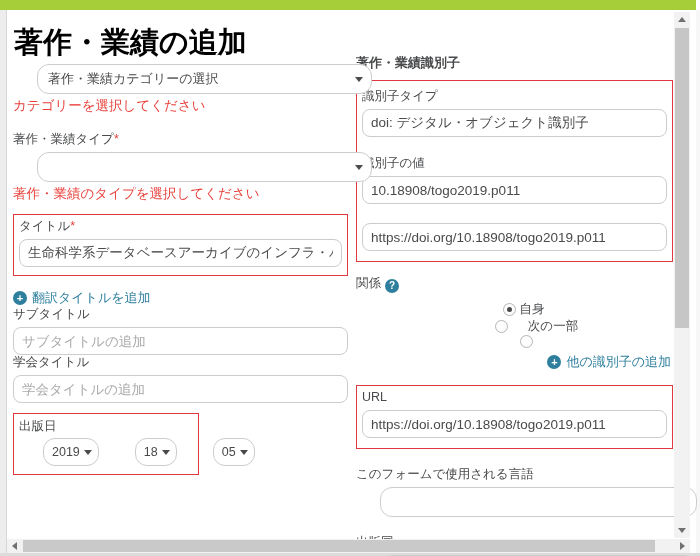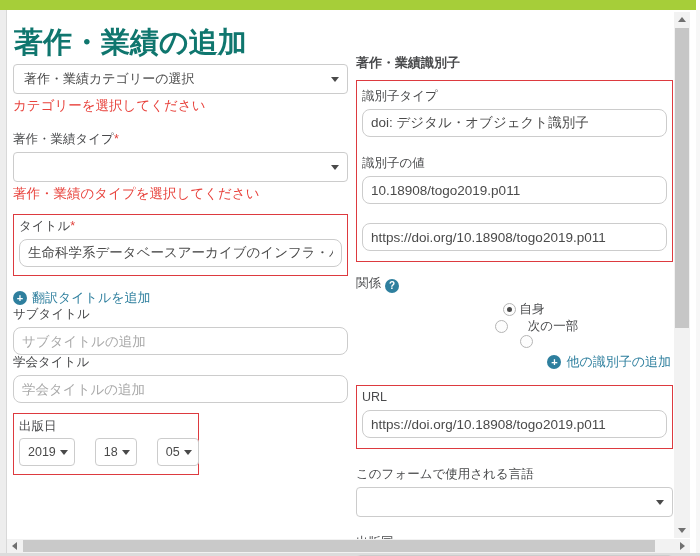--- a/index.html
+++ b/index.html
@@ -31,39 +31,39 @@
   .tri-down { width: 0; height: 0; border-left: 4px solid transparent; border-right: 4px solid transparent; border-top: 5px solid #707070; }
   .tri-left { width: 0; height: 0; border-top: 4px solid transparent; border-bottom: 4px solid transparent; border-right: 5px solid #707070; }
   .tri-right { width: 0; height: 0; border-top: 4px solid transparent; border-bottom: 4px solid transparent; border-left: 5px solid #707070; }
 
   
   .content { position: absolute; top: 10px; left: 8px; width: 666px; height: 530px; background: #fff; }
   .columns { display: flex; align-items: flex-start; padding-left: 5px; }
   .col-left { width: 335px; }
   .col-right { width: 317px; margin-left: 8px; padding-top: 44px; }
 
-  h1.page-title { margin: 15px 0 0 1px; font-size: 29px; line-height: 34px; font-weight: bold; color: #0f766e; }
+  h1.page-title { margin: 15px 0 0 1px; font-size: 29px; line-height: 34px; font-weight: bold; color: #000000; }
 
   .label { font-size: 12.5px; color: #494a4c; line-height: 15px; }
   .req { color: #e0403a; }
   .bold-heading { font-size: 13px; font-weight: bold; color: #494a4c; }
 
   .text-input {
     display: block; width: 100%; height: 28px; margin-top: 5px;
     border: 1px solid #cccccc; border-radius: 8px; background: #fff;
     padding: 0 8px; font-size: 13.5px; color: #4a4a4a;
     font-family: "Liberation Sans", "DejaVu Sans", sans-serif;
     white-space: nowrap; overflow: hidden;
   }
   .text-input::placeholder { color: #a9a9a9; opacity: 1; }
   .select {
     position: relative; display: flex; align-items: center;
     width: 100%; height: 30px; margin-top: 5px;
-    border: 1px solid #cccccc; border-radius: 4px; background: #fff;
-    padding: 0 22px 0 10px; font-size: 13px; color: #4a4a4a; cursor: default;
+    border: 1px solid #cccccc; border-radius: 12px; background: #fff;
+    padding: 0 22px 0 10px; font-size: 13px; color: #4a4a4a; cursor: default; margin-left: 24px;
   }
   .select .sel-text { white-space: nowrap; overflow: hidden; }
   .caret {
     position: absolute; right: 8px; top: 50%; margin-top: -2px;
     width: 0; height: 0; border-left: 4px solid transparent;
     border-right: 4px solid transparent; border-top: 5px solid #4a4a4a;
   }
   .error { margin-top: 3px; font-size: 13.5px; color: #e8433d; line-height: 17px; }
 
   .mt17 { margin-top: 17px; }
@@ -81,21 +81,21 @@
     line-height: 14px; text-align: center; flex: 0 0 auto;
   }
   .help-icon {
     display: inline-block; width: 14px; height: 14px; border-radius: 50%;
     background: #2e7f9e; color: #fff; font-size: 10px; font-weight: bold;
     line-height: 14px; text-align: center; margin-left: 4px; vertical-align: -2px;
   }
 
   
   .date-box { width: 186px; margin-top: 10px; padding: 5px 5px 8px 5px; }
-  .date-row { display: flex; gap: 20px; margin-top: 4px; justify-content: space-between; }
+  .date-row { display: flex; gap: 12px; margin-top: 4px; justify-content: space-between; }
   .select.small { margin-top: 0; height: 28px; padding: 0 18px 0 8px; font-size: 12.5px; }
   .select.w-year { width: 56px; }
   .select.w-month { width: 46px; }
   .select.w-day { width: 44px; }
   .select.small .caret { right: 6px; }
 
   
   .id-box { margin-top: 8px; padding: 2px 5px 10px 5px; }
   .id-box .label { margin-top: 6px; }
   .id-box .label + .text-input { margin-top: 5px; }

